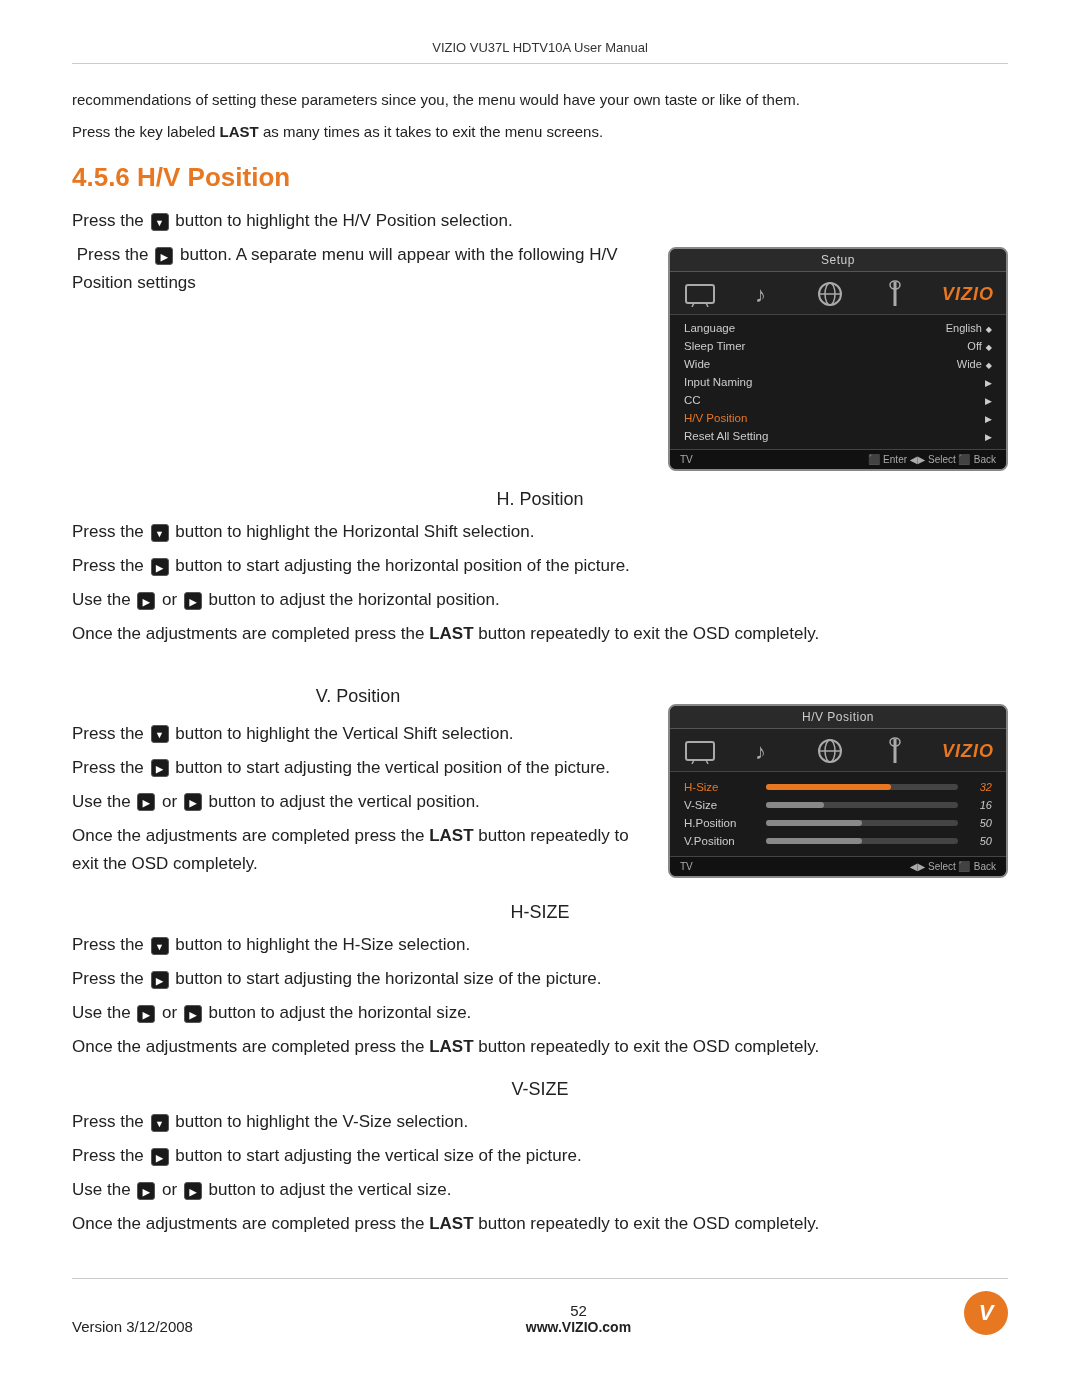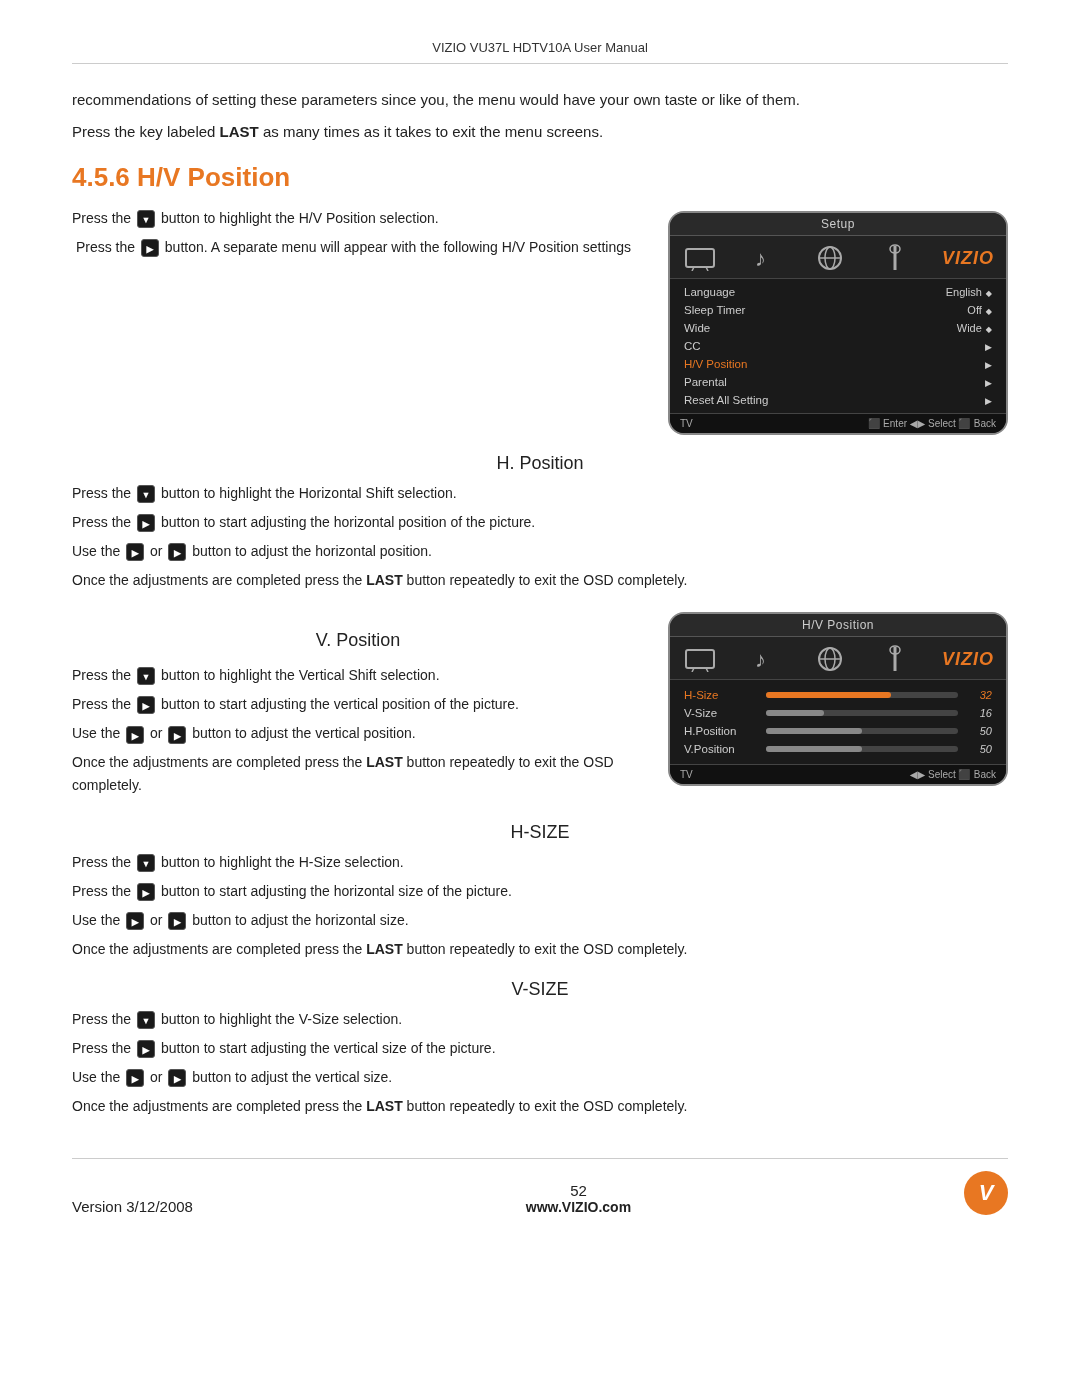--- a/index.html
+++ b/index.html
@@ -49,36 +49,37 @@
     .text-col {
       flex: 1;
       font-size: 15px;
       line-height: 1.65;
     }
     .screen-col {
       width: 340px;
       flex-shrink: 0;
     }
     .body-text {
-      font-size: 14px;
+      font-size: 17px;
       line-height: 1.65;
       margin-bottom: 6px;
     }
     .body-text b, b {
       font-weight: bold;
     }
     
     .tv-screen {
       background: #1a1a1a;
       border: 2px solid #888;
-      border-radius: 16px;
+      border-radius: 8px;
       padding: 0;
       overflow: hidden;
       font-size: 12px;
       color: #ddd;
+      margin-top: 36px;
     }
     .tv-title-bar {
       background: #2a2a2a;
       border-bottom: 1px solid #555;
       text-align: center;
       padding: 4px 8px;
       font-size: 12px;
       color: #ccc;
       letter-spacing: 0.5px;
     }
@@ -279,33 +280,33 @@
           </div>
           <div class="tv-menu-row">
             <span class="left">Sleep Timer</span>
             <span class="right">Off <span class="chevron"></span></span>
           </div>
           <div class="tv-menu-row">
             <span class="left">Wide</span>
             <span class="right">Wide <span class="chevron"></span></span>
           </div>
           <div class="tv-menu-row">
+            <span class="left">Input Naming</span>
+            <span class="right">
+                <span class="tri-right"></span>
+              </span>
+          </div>
+          <div class="tv-menu-row">
             <span class="left">CC</span>
             <span class="right">
                 <span class="tri-right"></span>
               </span>
           </div>
           <div class="tv-menu-row highlighted">
             <span class="left">H/V Position</span>
-            <span class="right">
-                <span class="tri-right"></span>
-              </span>
-          </div>
-          <div class="tv-menu-row">
-            <span class="left">Parental</span>
             <span class="right">
                 <span class="tri-right"></span>
               </span>
           </div>
           <div class="tv-menu-row">
             <span class="left">Reset All Setting</span>
             <span class="right">
                 <span class="tri-right"></span>
               </span>
           </div>

